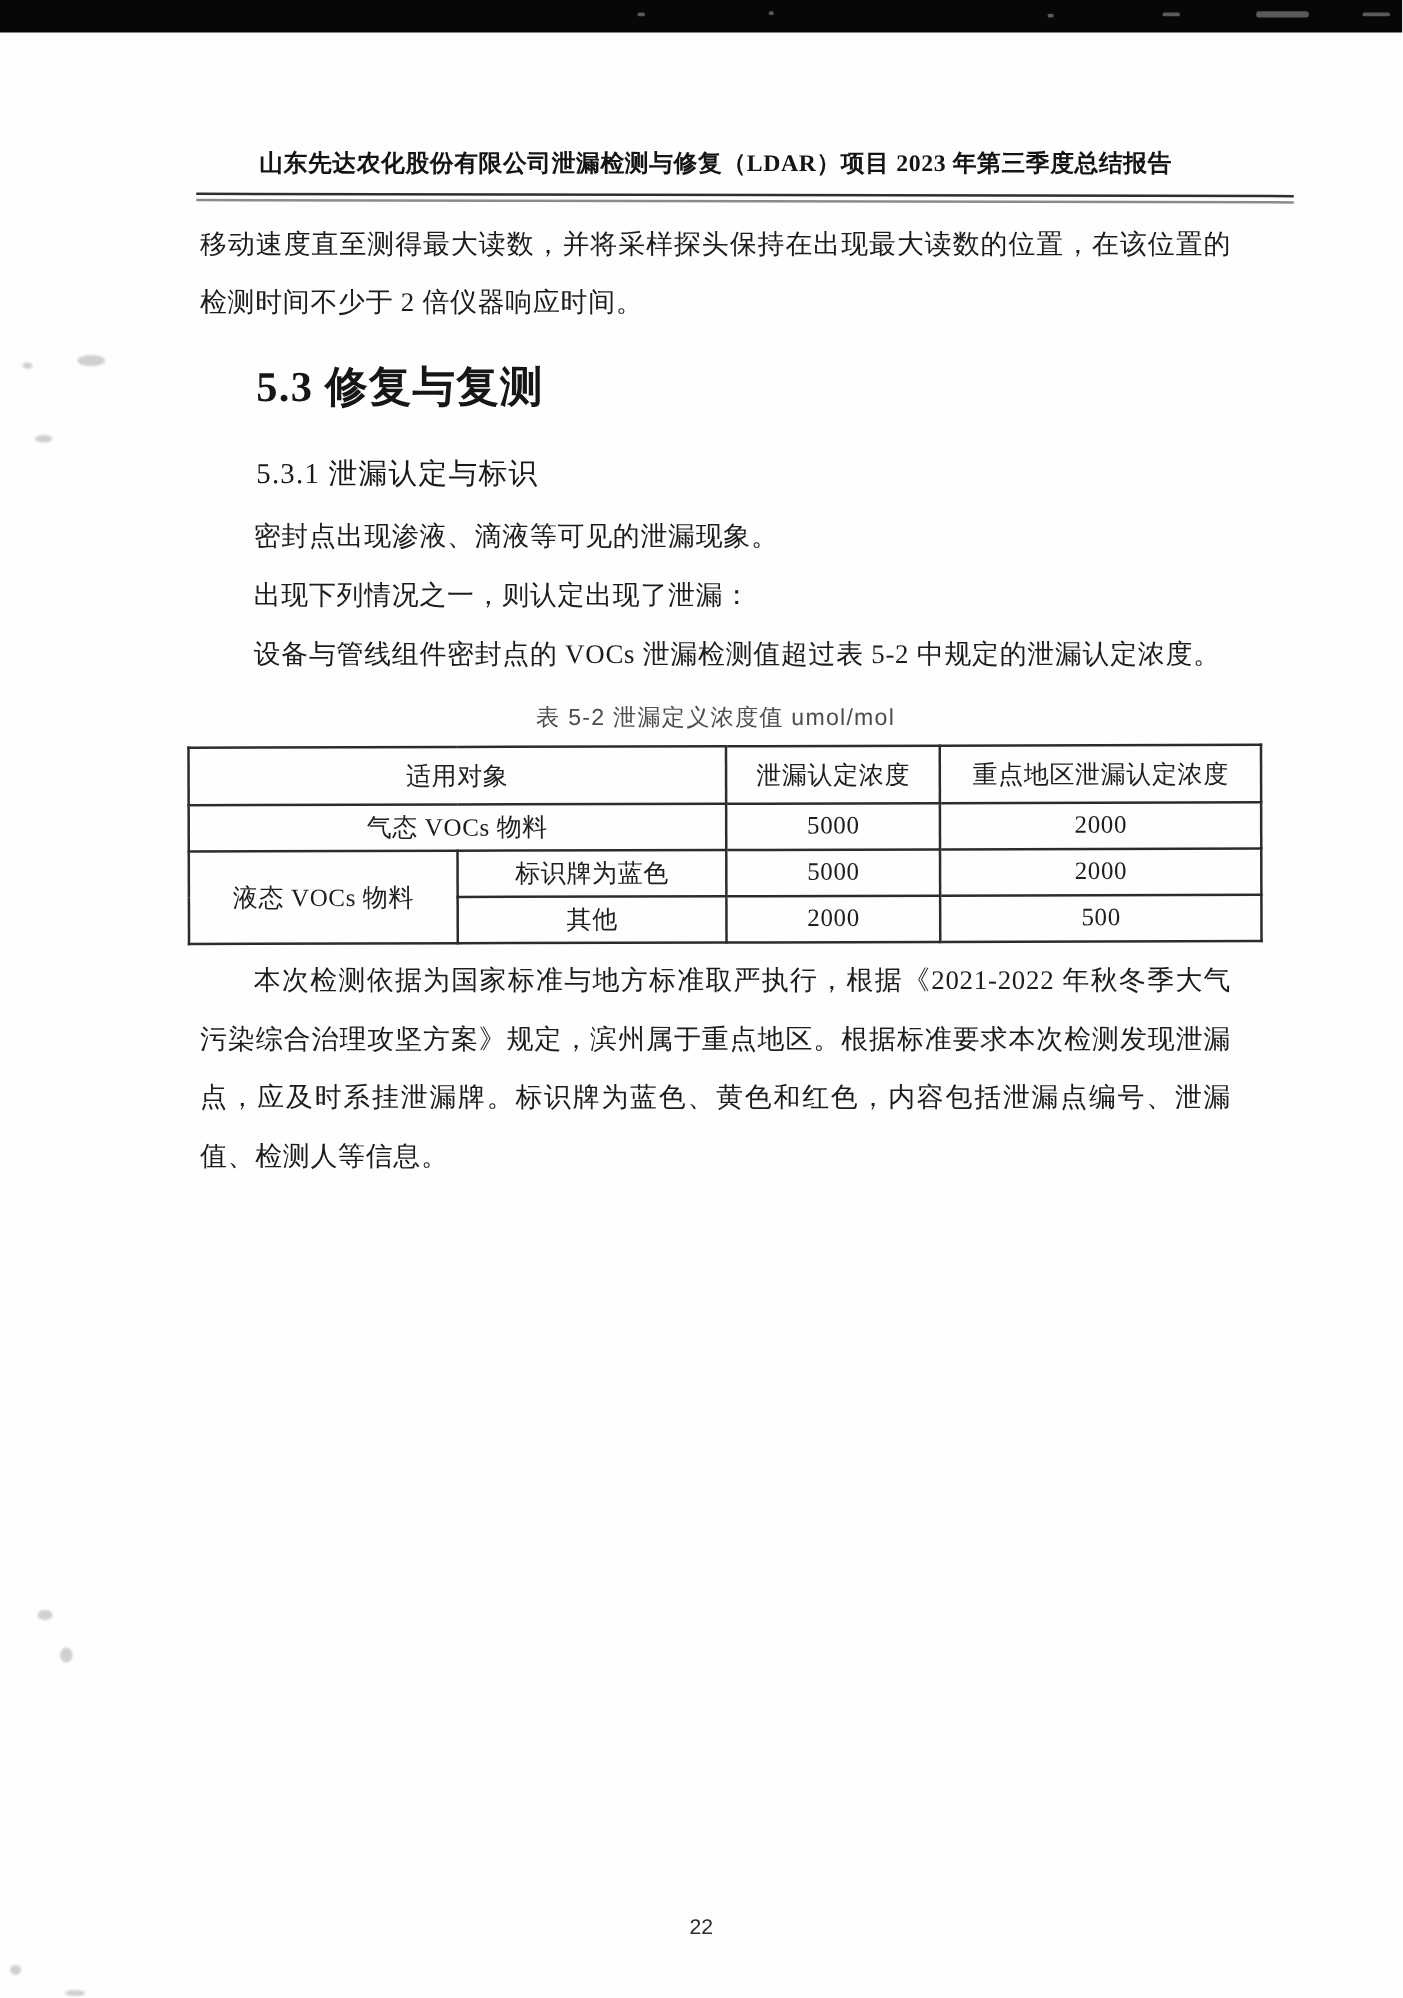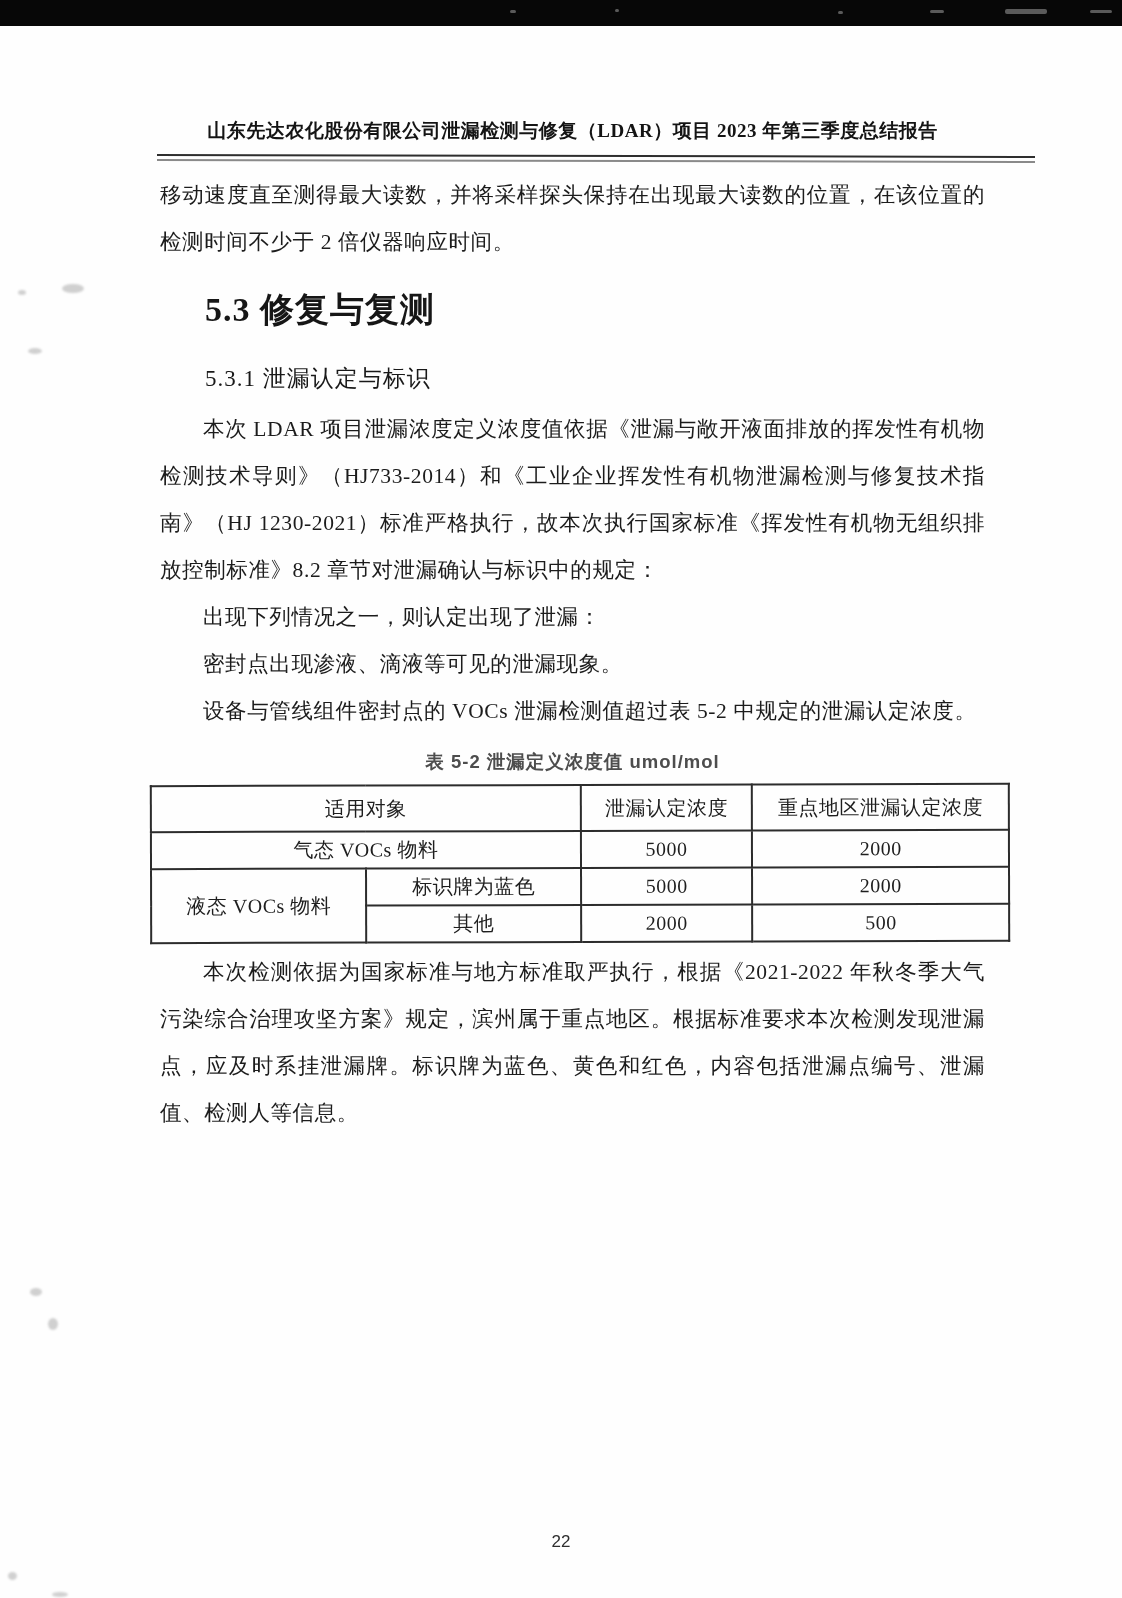--- a/index.html
+++ b/index.html
@@ -73,21 +73,21 @@
     margin: 30px 0 12px 45px;
     font-size: 23px;
     font-weight: 500;
     letter-spacing: 1px;
     color: #191919;
   }
   .table-caption {
     margin: 14px 0 10px 0;
     text-align: center;
     font-family: "Liberation Sans", "DejaVu Sans", sans-serif;
-    font-weight: bold;
+    font-weight: normal;
     font-size: 18.5px;
     color: #4d4d4d;
     letter-spacing: 1px;
   }
   table.leak-table {
     border-collapse: collapse;
     width: 860px;
     margin-left: -10px;
     table-layout: fixed;
     transform: rotate(-0.15deg);
@@ -139,25 +139,24 @@
   <div class="header-rule"></div>
 
   <div class="content">
 
     <p class="body" style="margin-top:9px;">移动速度直至测得最大读数，并将采样探头保持在出现最大读数的位置，在该位置的检测时间不少于 2 倍仪器响应时间。</p>
 
     <div class="h2">5.3 修复与复测</div>
 
     <div class="h3">5.3.1 泄漏认定与标识</div>
 
-    <p class="body indent">本次 LDAR 项目泄漏浓度定义浓度值依据《泄漏与敞开液面排放的挥发性有机物检测技术导则》（HJ733-2014）和《工业企业挥发性有机物泄漏检测与修复技术指南》（HJ 1230-2021）标准严格执行，故本次执行国家标准《挥发性有机物无组织排放控制标准》8.2 章节对泄漏确认与标识中的规定：</p>
+
+    <p class="body indent">密封点出现渗液、滴液等可见的泄漏现象。</p>
 
     <p class="body indent">出现下列情况之一，则认定出现了泄漏：</p>
-
-    <p class="body indent">密封点出现渗液、滴液等可见的泄漏现象。</p>
 
     <p class="body indent">设备与管线组件密封点的 VOCs 泄漏检测值超过表 5-2 中规定的泄漏认定浓度。</p>
 
     <div class="table-caption">表 5-2 泄漏定义浓度值 umol/mol</div>
 
     <table class="leak-table">
       <colgroup>
         <col style="width:25.1%">
         <col style="width:25.0%">
         <col style="width:20.0%">

